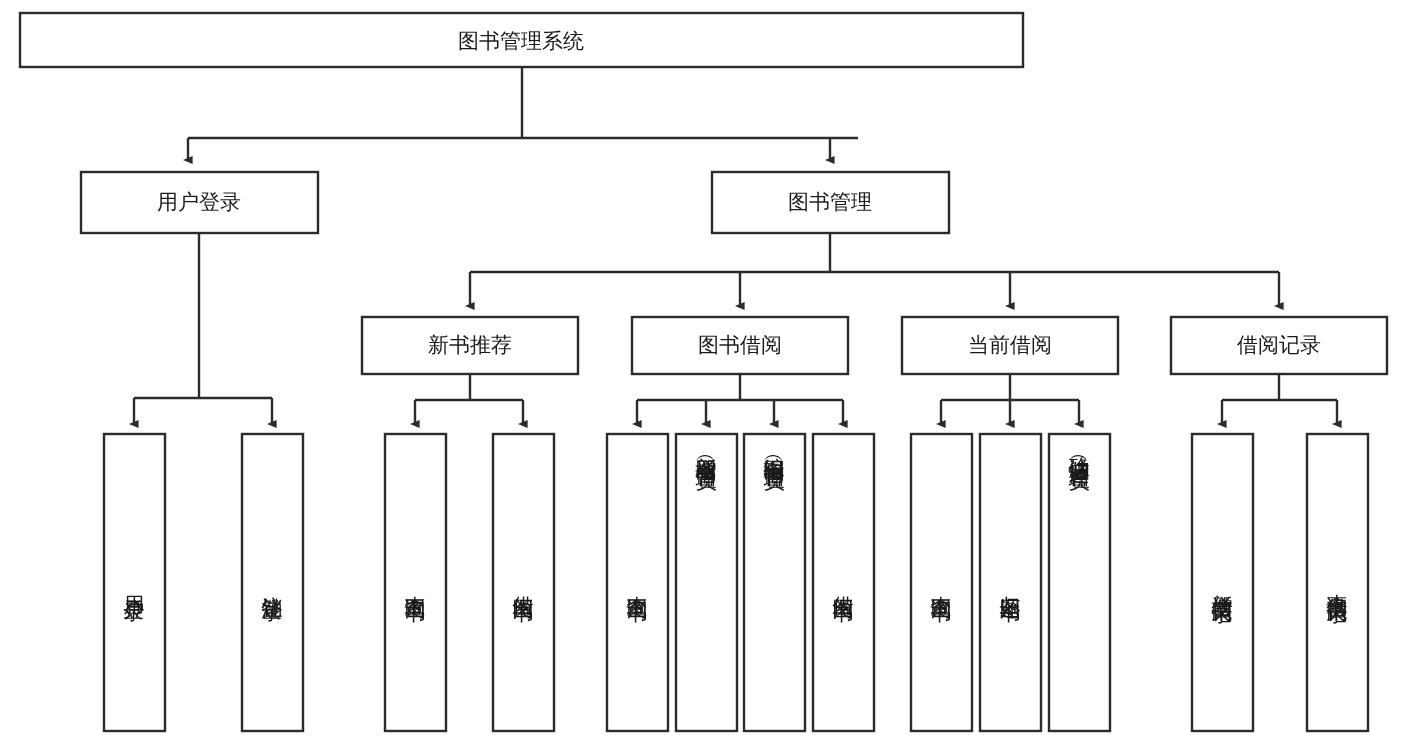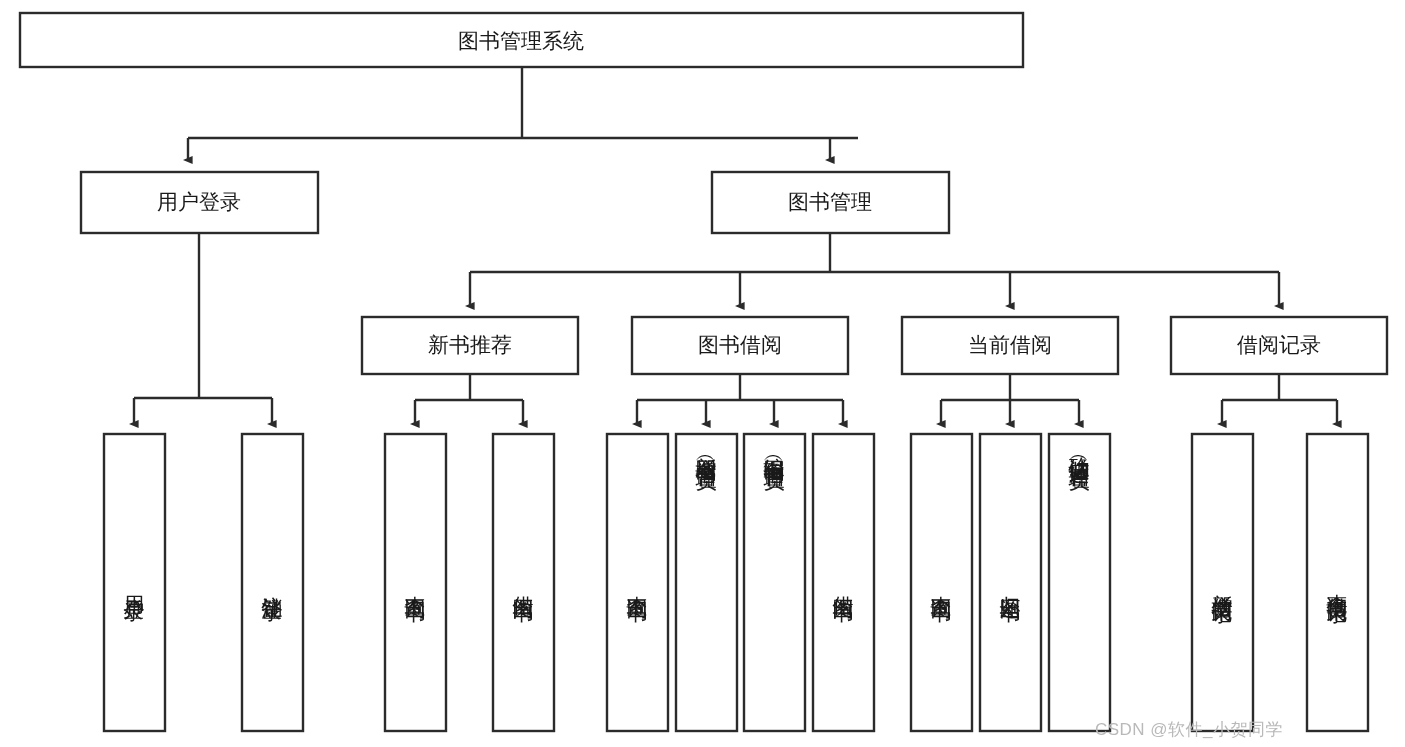--- a/index.html
+++ b/index.html
@@ -234,15 +234,14 @@
   <div class="node-label-v" style="left:911px; top:434px; width:61px; height:297px; justify-content:center; display:flex; align-items:center;">查询图书</div>
 
   <div class="node-label-v" style="left:980px; top:434px; width:61px; height:297px; justify-content:center; display:flex; align-items:center;">归还图书</div>
 
   <div class="node-label-v" style="left:1049px; top:440px; width:61px; height:285px; justify-content:flex-start; display:flex; align-items:center;">确认归还（管理员）</div>
 
   <div class="node-label-v" style="left:1192px; top:434px; width:61px; height:297px; justify-content:center; display:flex; align-items:center;">新增借阅记录</div>
 
   <div class="node-label-v" style="left:1307px; top:434px; width:61px; height:297px; justify-content:center; display:flex; align-items:center;">查询借阅记录</div>
 
-  <div class="watermark">CSDN @软件_小贺同学</div>
 
 </div>
 
 </body></html>

